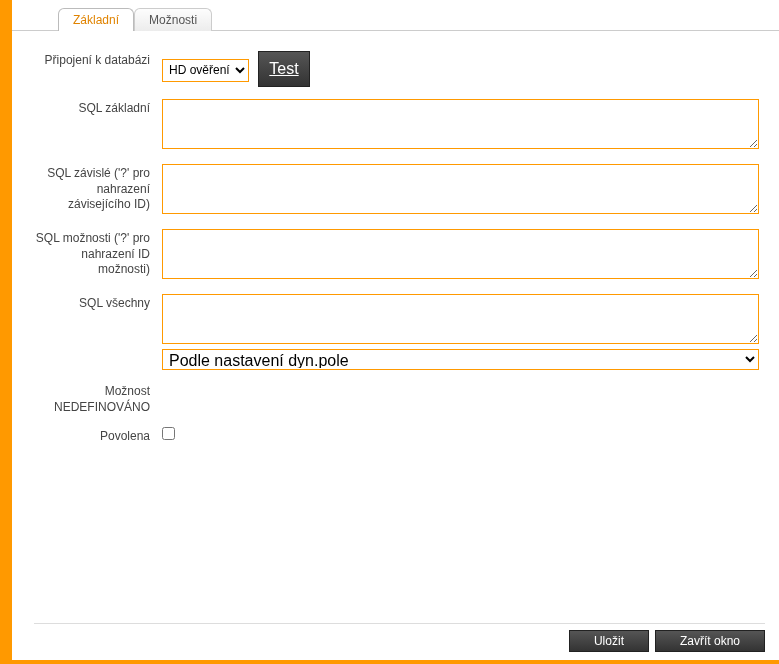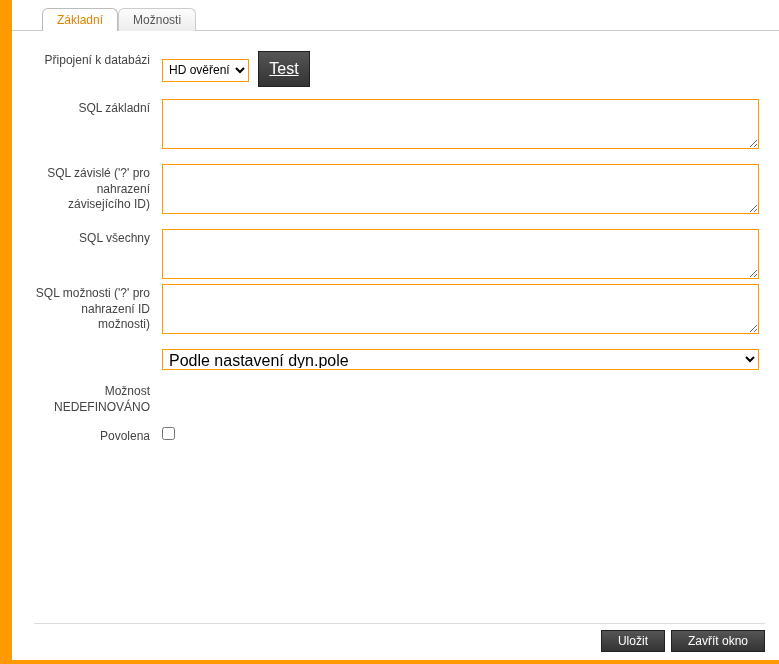--- a/index.html
+++ b/index.html
@@ -1,34 +1,34 @@
 <!DOCTYPE html>
 <html><head>
 <meta charset="utf-8">
 <style>
 * { box-sizing: border-box; margin: 0; padding: 0; }
 body { font-family: Arial, sans-serif; font-size: 12px; background: #fff; }
 .outer { border-left: 12px solid #f90; border-bottom: 4px solid #f90; width: 779px; height: 664px; background: #fff; position: relative; }
-.tabstrip { display: flex; padding-left: 30px; padding-top: 8px; gap: 0; align-items: center; }
+.tabstrip { display: flex; padding-left: 46px; padding-top: 8px; gap: 0; align-items: center; }
 .tab { padding: 4px 14px; border: 1px solid #ccc; border-bottom: none; border-radius: 6px 6px 0 0; font-size: 12px; color: #555; background: linear-gradient(#fdfdfd,#ececec); cursor: pointer; position: relative; }
 .tab.active { color: #e08300; background: #fff; border-color: #bbb; z-index: 2; }
 .tabline { border-bottom: 1px solid #ccc; margin-top: -1px; }
 .content { padding: 20px 20px 10px 20px; }
 .row { display: flex; margin-bottom: 12px; }
 .lbl { width: 130px; text-align: right; padding-right: 12px; color: #444; font-size: 12px; line-height: 1.3; padding-top: 2px; }
 .fld { flex: 1; min-width: 0; }
 .select-db { border: 1px solid #f90; background: #fff; font-size: 12px; padding: 1px 2px; height: 23px; }
 .btn-test { display: inline-block; background: linear-gradient(#555,#333); color: #fff; border: 1px solid #222; padding: 8px 10px; font-size: 16px; margin-left: 6px; cursor: pointer; text-decoration: underline; }
 .ta { width: 100%; height: 50px; border: 1px solid #f90; resize: both; font-family: Arial,sans-serif; font-size: 12px; padding: 2px 4px; background: #fff; }
 .sel-wide { width: 100%; border: 1px solid #f90; font-size: 16px; height: 21px; background: #fff; padding: 1px 2px; }
 .chk { border: 1px solid #aaa; }
 .inp { width: 100%; border: 1px solid #f90; font-size: 12px; padding: 2px 4px; height: 20px; margin-bottom: 3px; background: #fff; color: #333; }
 .linklike { color: #e08300; font-size: 11px; line-height: 1.4; cursor: pointer; }
 .footer { position: absolute; bottom: 8px; right: 14px; display: flex; gap: 6px; }
-.btn-footer { background: linear-gradient(#555,#333); color: #fff; border: 1px solid #222; padding: 3px 16px; font-size: 12px; cursor: pointer; }
+.btn-footer { background: linear-gradient(#555,#333); color: #fff; border: 1px solid #222; padding: 3px 24px; font-size: 12px; cursor: pointer; }
 .hr-bottom { position: absolute; bottom: 36px; left: 22px; right: 14px; border-top: 1px solid #ddd; }
 </style>
 </head>
 <body>
 
 <div class="outer">
   <div class="tabstrip">
     <div class="tab active">Základní</div>
     <div class="tab">Možnosti</div>
   </div>
@@ -49,27 +49,27 @@
     <div class="row">
       <div class="lbl">SQL základní</div>
       <div class="fld"><textarea class="ta" style=""></textarea></div>
     </div>
 
     <div class="row">
       <div class="lbl">SQL závislé ('?' pro nahrazení závisejícího ID)</div>
       <div class="fld"><textarea class="ta" style=""></textarea></div>
     </div>
 
-    <div class="row" style="margin-bottom:2px;">
-      <div class="lbl">SQL všechny</div>
+    <div class="row">
+      <div class="lbl">SQL možnosti ('?' pro nahrazení ID možnosti)</div>
       <div class="fld"><textarea class="ta" style=""></textarea></div>
     </div>
 
-    <div class="row">
-      <div class="lbl">SQL možnosti ('?' pro nahrazení ID možnosti)</div>
+    <div class="row" style="margin-bottom:2px;">
+      <div class="lbl">SQL všechny</div>
       <div class="fld"><textarea class="ta" style=""></textarea></div>
     </div>
     <div class="row">
       <div class="lbl"></div>
       <div class="fld">
         <select class="sel-wide">
           <option>Podle nastavení dyn.pole</option>
         </select>
       </div>
     </div>

